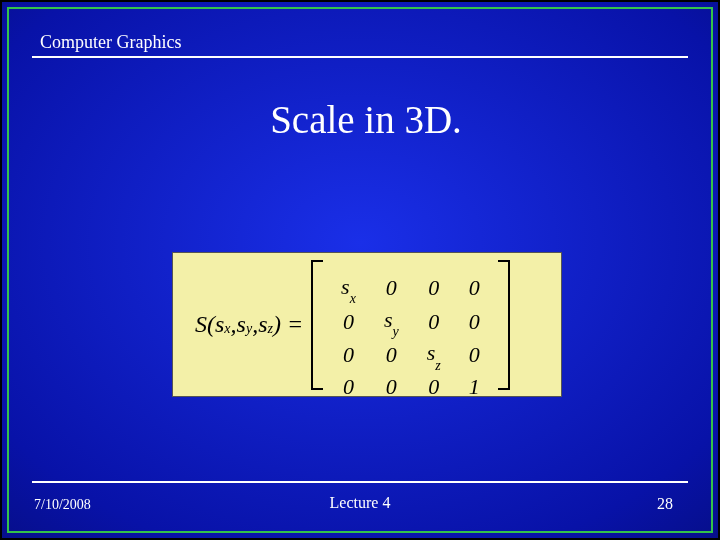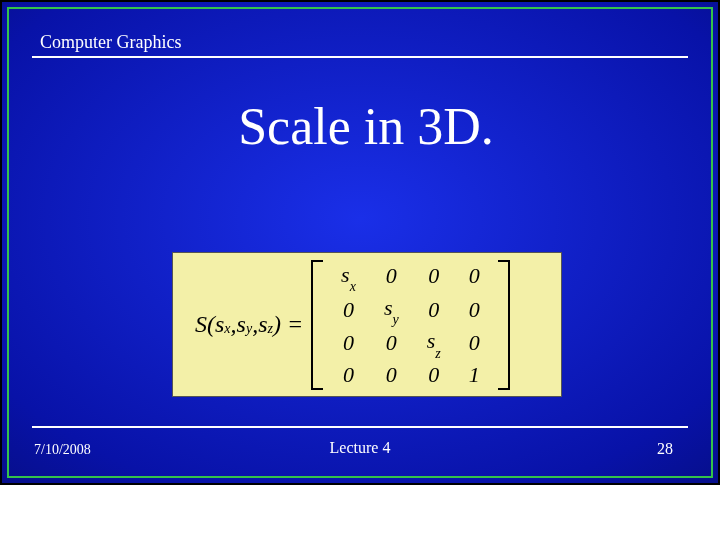--- a/index.html
+++ b/index.html
@@ -6,21 +6,21 @@
     margin: 0;
     padding: 0;
     width: 720px;
     height: 540px;
     font-family: "Times New Roman", Times, serif;
     overflow: hidden;
   }
   .slide {
     position: relative;
     width: 720px;
-    height: 485px;
+    height: 540px;
     background: radial-gradient(ellipse 110% 110% at 50% 45%, #1a2fe8 0%, #0812a8 55%, #020540 100%);
     box-sizing: border-box;
     border: 2px solid #000;
   }
   .inner-border {
     position: absolute;
     top: 5px;
     left: 5px;
     right: 5px;
     bottom: 5px;
@@ -44,21 +44,21 @@
     border-top: 2px solid #ffffff;
     margin: 0;
   }
   .slide-title {
     position: absolute;
     top: 95px;
     left: 12px;
     right: 0;
     text-align: center;
     color: #ffffff;
-    font-size: 52px;
+    font-size: 39px;
     font-weight: normal;
   }
   .body-text {
     position: absolute;
     top: 188px;
     left: 60px;
     color: #ffffff;
     font-size: 18px;
   }
   .formula-box {
@@ -106,21 +106,21 @@
   }
   .bracket.right {
     border-top: 2px solid #000;
     border-bottom: 2px solid #000;
     border-right: 2px solid #000;
   }
   .matrix {
     border-collapse: collapse;
     font-style: italic;
     font-size: 22px;
-    margin: 0 4px;
+    margin: 12px 4px;
   }
   .matrix td {
     text-align: center;
     padding: 2px 14px;
     white-space: nowrap;
   }
   .footer-rule {
     position: absolute;
     left: 30px;
     right: 30px;

